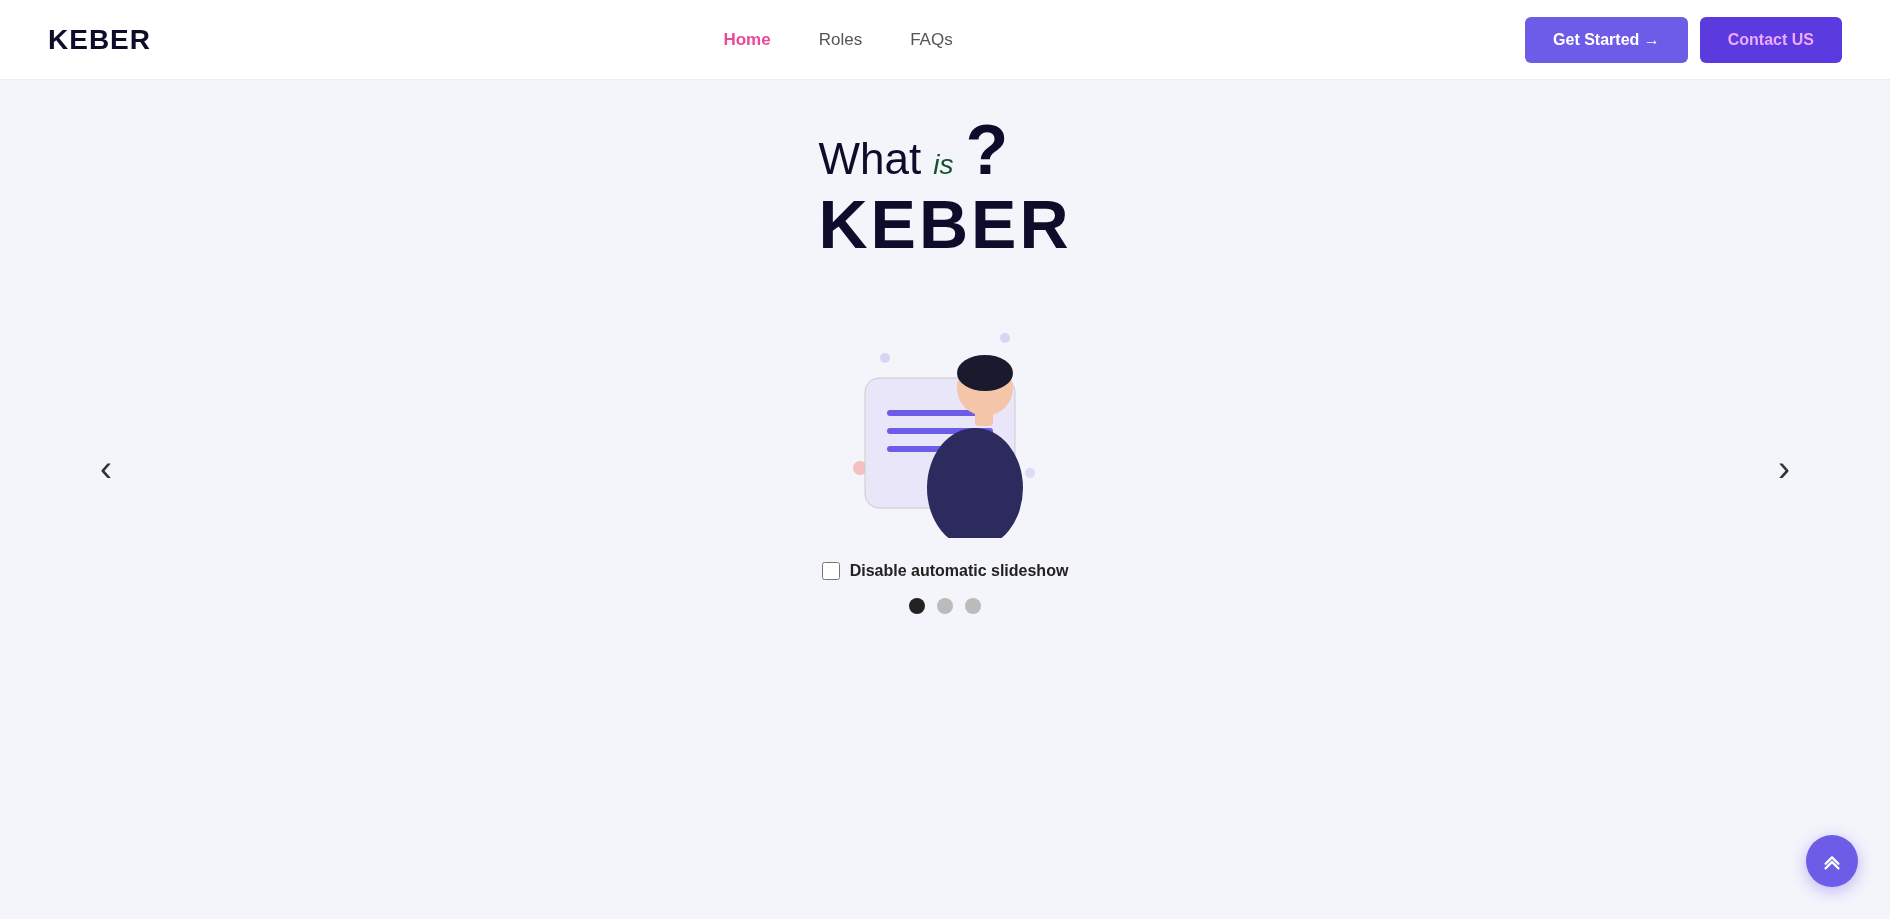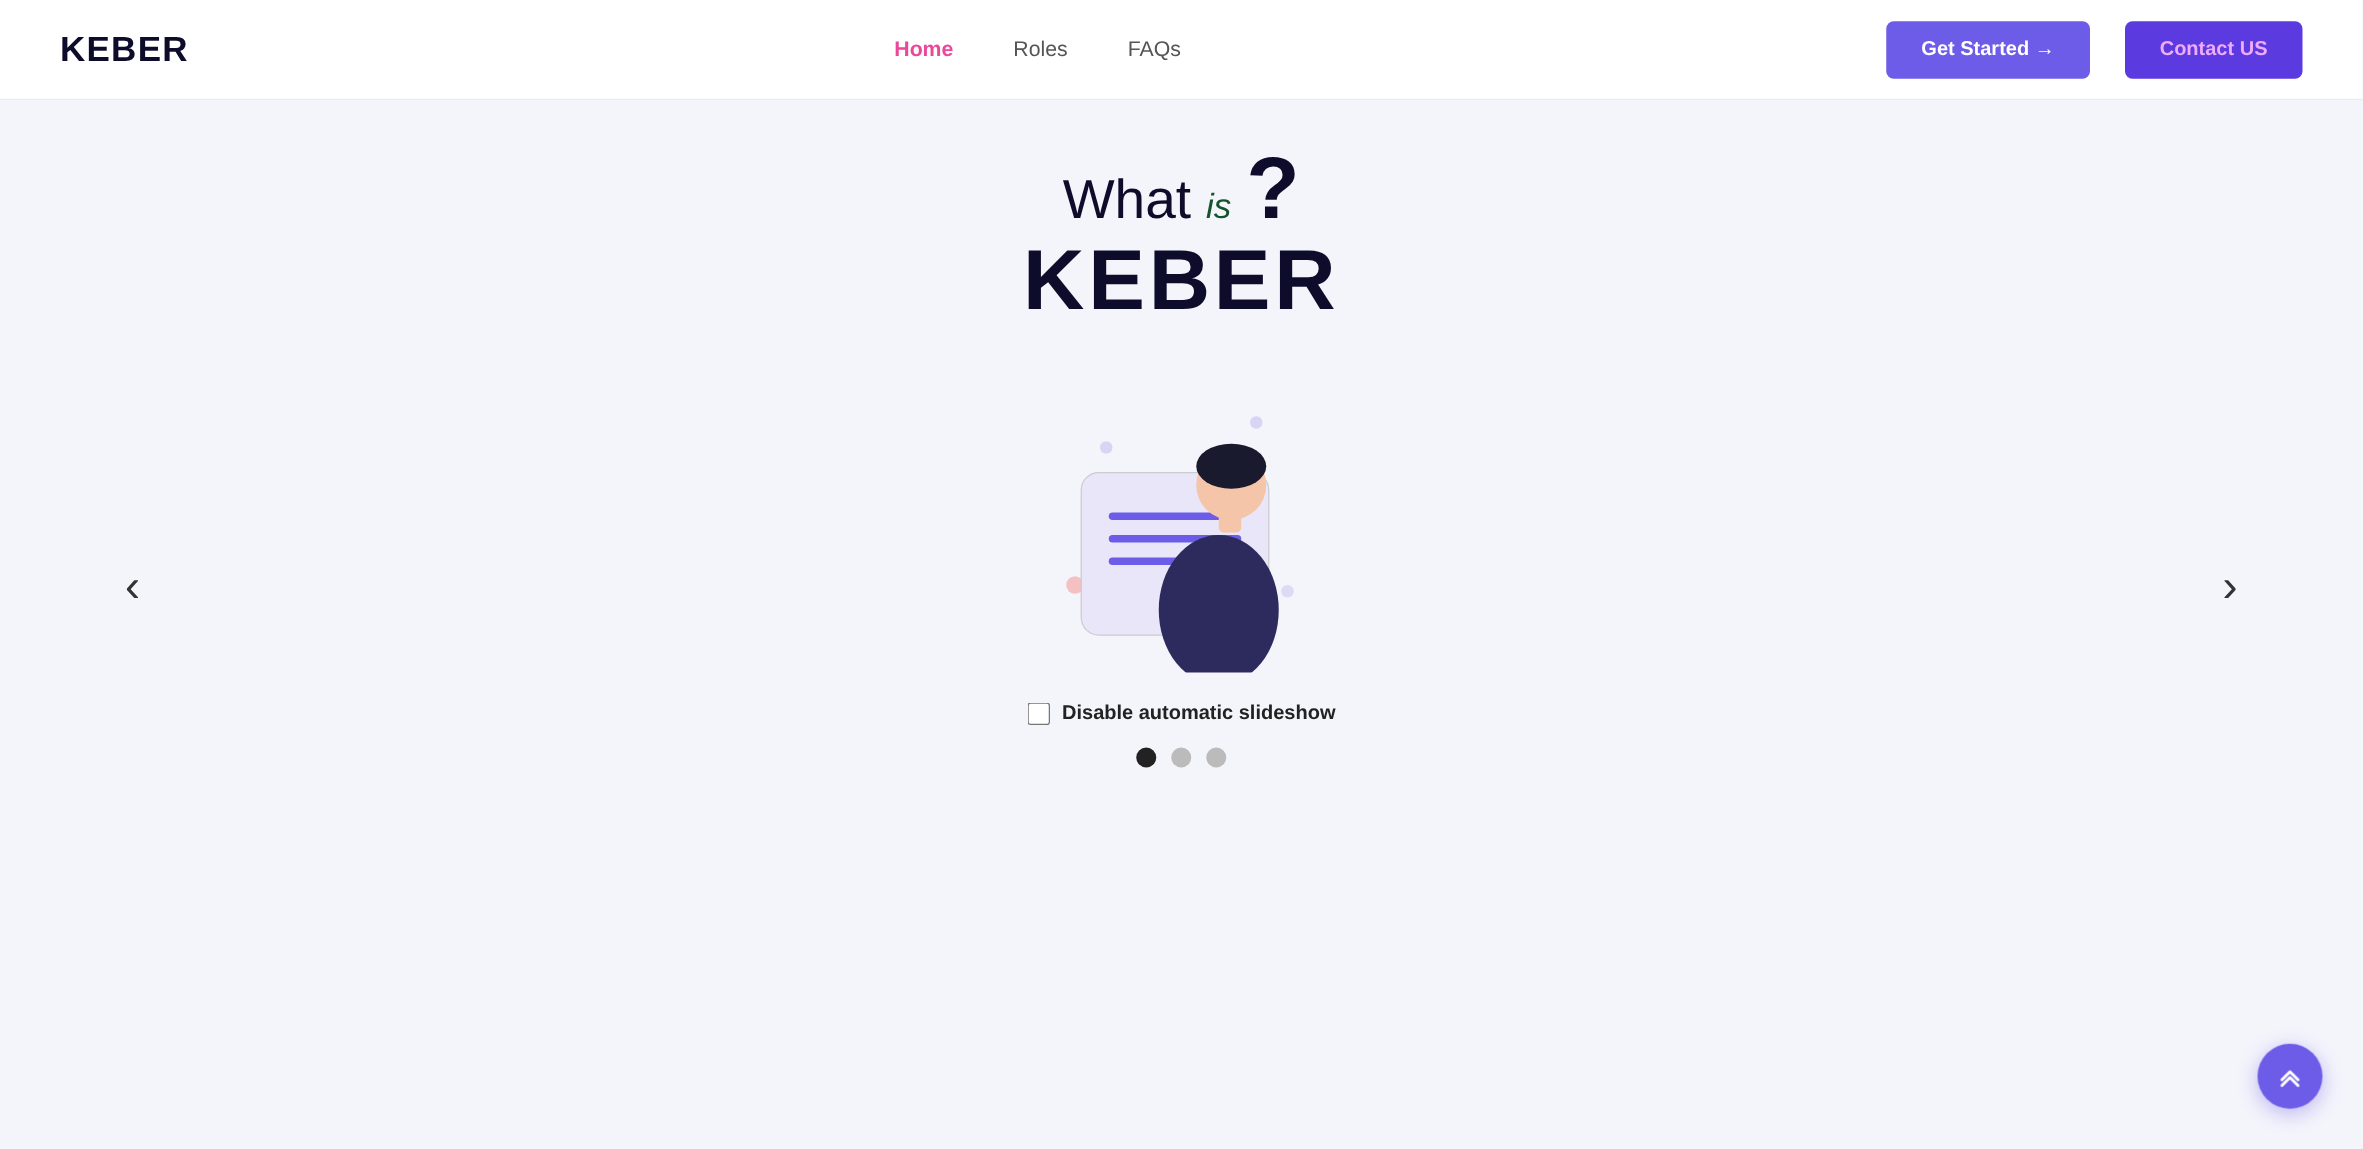--- a/index.html
+++ b/index.html
@@ -36,21 +36,21 @@
       font-size: 17px;
       color: #555;
       font-weight: 400;
     }
     .nav-links li a.active {
       color: #ec4899;
       font-weight: 700;
     }
     .nav-buttons {
       display: flex;
-      gap: 28px;
+      gap: 12px;
     }
     .btn-get-started {
       background: #6c5ce7;
       color: #fff;
       border: none;
       border-radius: 6px;
       padding: 14px 28px;
       font-size: 16px;
       font-weight: 600;
       cursor: pointer;
@@ -191,21 +191,20 @@
     .scroll-top-btn svg {
       width: 22px;
       height: 22px;
       fill: #fff;
     }
 
     
     .heading-row1 {
       display: flex;
       align-items: baseline;
-      justify-content: center;
       gap: 12px;
     }
     .heading-row1 .what-text {
       font-size: 44px;
       font-weight: 400;
       color: #0d0d2b;
     }
     .heading-row1 .is-text {
       font-size: 28px;
       font-weight: 400;

